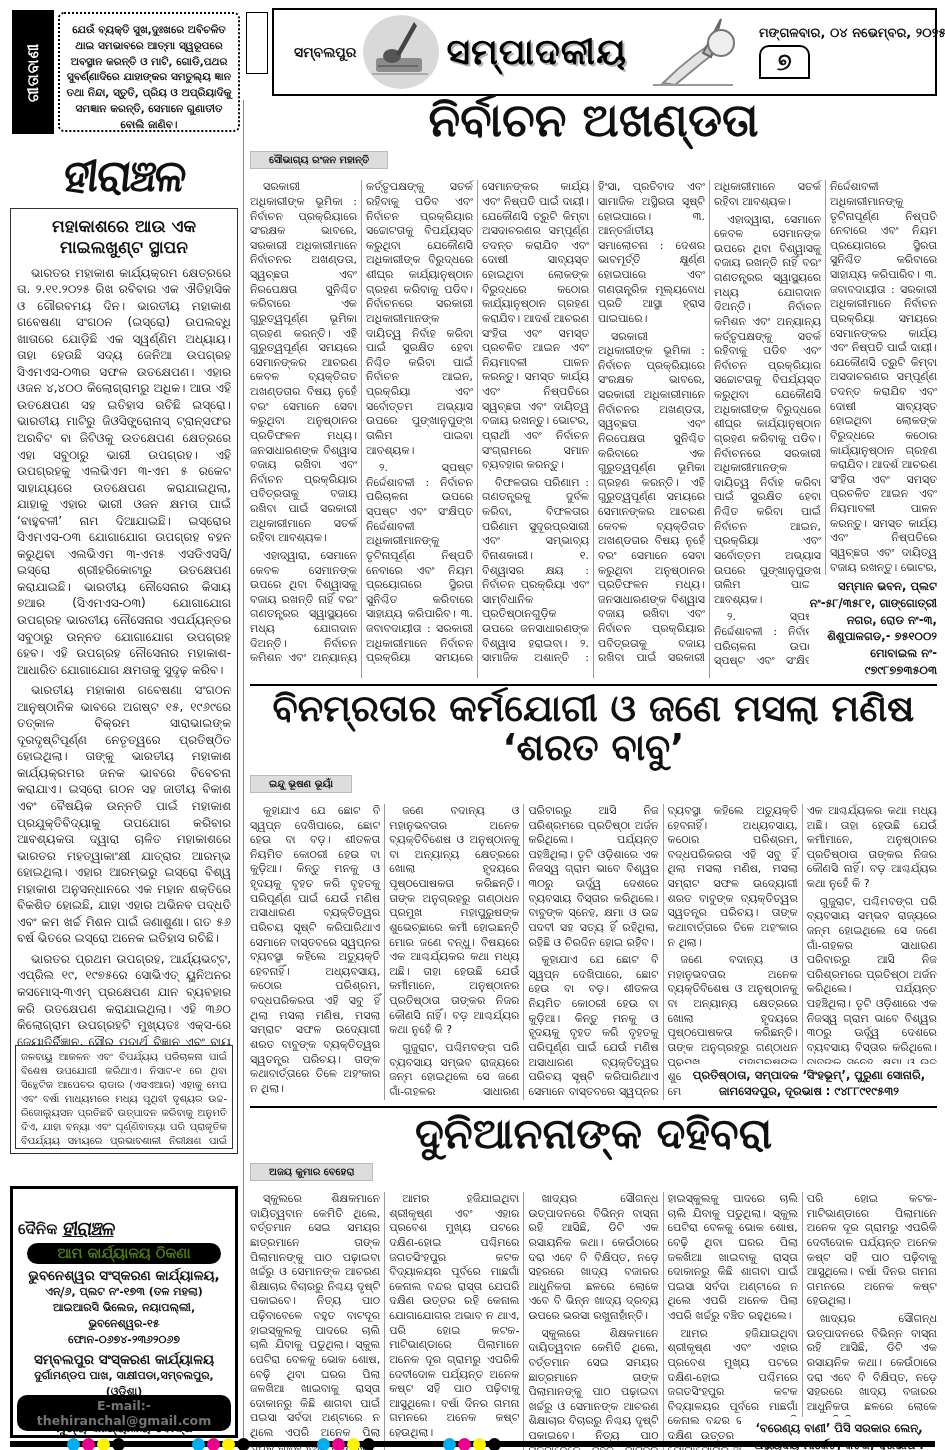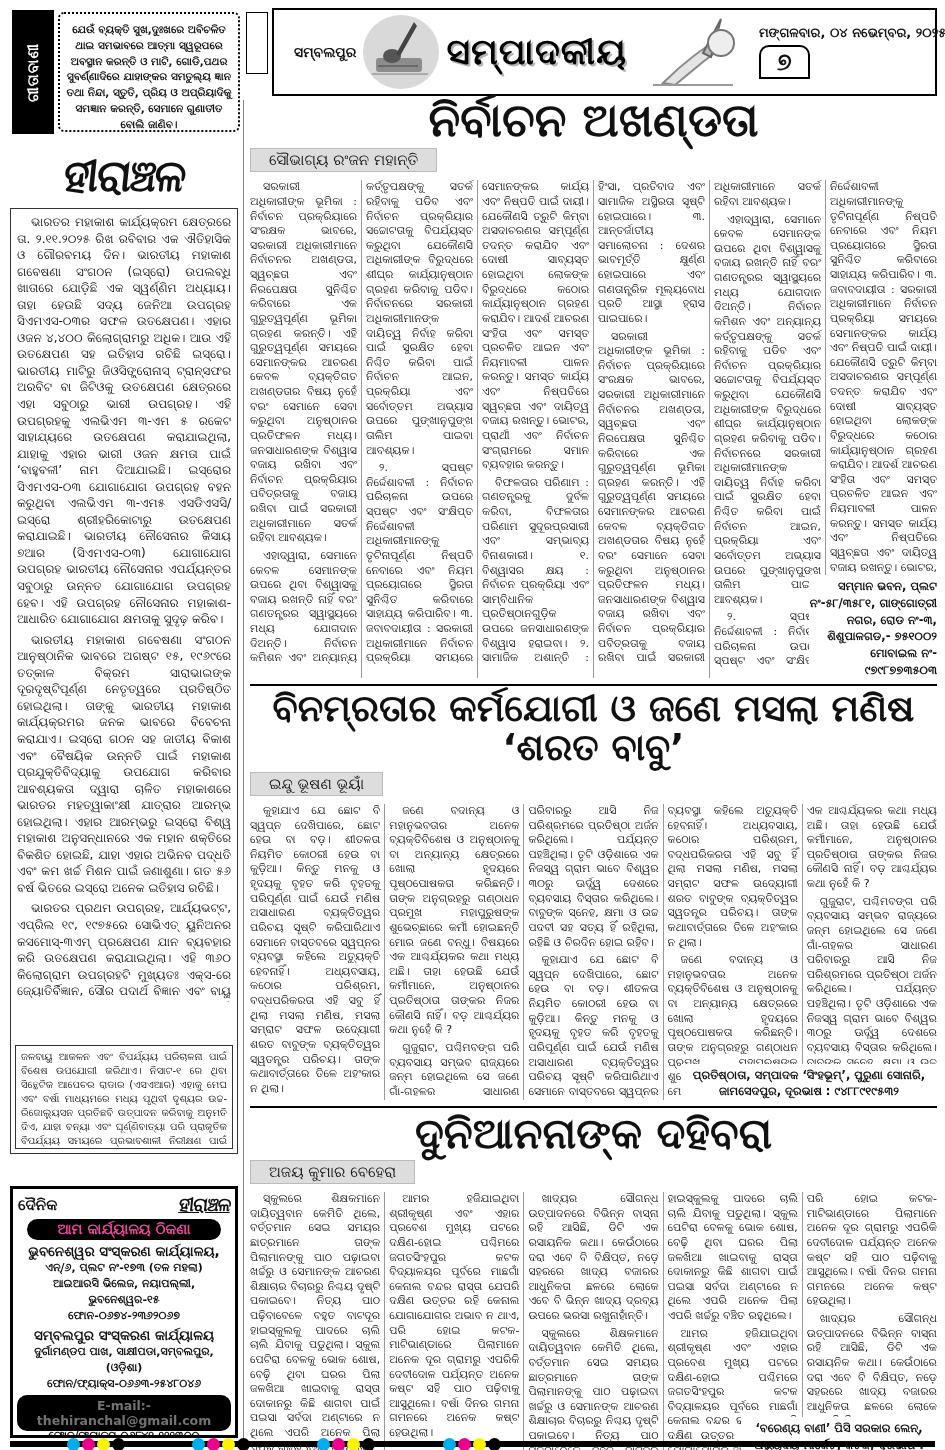--- a/index.html
+++ b/index.html
@@ -32,38 +32,38 @@
   .side-article{margin-top:4px;border:1px solid #333;padding:5px 6px;height:946px;overflow:hidden;position:relative;}
   .side-headline{font-size:17px;font-weight:bold;text-align:center;line-height:1.25;margin:2px 0 6px 0;}
   .side-body{font-size:12px;line-height:1.38;text-align:justify;height:788px;overflow:hidden;}
   .side-body p{margin:0 0 4px 0;text-indent:14px;}
   .side-boxnote{position:absolute;left:4px;right:4px;bottom:4px;border:1px solid #333;padding:4px 5px;
     font-size:10px;line-height:1.4;text-align:justify;height:104px;overflow:hidden;background:#fff;}
 
   
   .office{position:absolute;left:10px;top:1186px;width:228px;height:252px;border:3px solid #000;
     padding:4px 5px;text-align:center;overflow:hidden;background:#fff;}
-  .office-top{font-size:15px;font-weight:bold;display:flex;align-items:center;justify-content:space-between;gap:24px;}
+  .office-top{font-size:15px;font-weight:bold;display:flex;align-items:center;justify-content:flex-start;gap:6px;margin-top:24px;}
   .office-logo{font-size:19px;font-weight:bold;letter-spacing:-1px;transform:skewX(-6deg);text-decoration:underline;}
-  .office-title{background:#000;color:#ec4899;font-weight:bold;font-size:14.5px;border-radius:12px;
+  .office-title{background:#000;color:#4d7c0f;font-weight:bold;font-size:14.5px;border-radius:12px;
     padding:2px 4px;margin:3px 9px;}
   .office-sec-title{font-weight:bold;font-size:13.5px;margin-top:3px;}
   .office-line{font-size:11px;font-weight:bold;line-height:1.45;}
   .email-bar{position:absolute;left:4px;right:4px;bottom:4px;background:#000;color:#737373;border-radius:10px;
     font-size:12.5px;font-weight:bold;padding:3px 0;}
 
   
   .vrule{position:absolute;left:243px;top:100px;width:1px;height:1338px;background:#888;}
   .main{position:absolute;left:250px;top:96px;width:687px;}
   .art-headline{font-weight:bold;text-align:center;line-height:1.05;letter-spacing:0;}
   .h-ed{font-size:46px;margin:0 0 4px 0;}
   .h-a2{font-size:37px;margin:2px 0 4px 0;}
   .h-a3{font-size:42px;margin:2px 0 4px 0;}
   .byline-row{height:30px;margin:0 0 2px 0;}
-  .byline{display:inline-block;background:#ddd;border:1px solid #bbb;font-weight:normal;font-size:15px;
+  .byline{display:inline-block;background:#ddd;border:1px solid #bbb;font-weight:bold;font-size:10px;
     padding:2px 18px;}
   .cols{position:relative;text-align:justify;font-size:11px;line-height:1.33;overflow:hidden;
     column-gap:9px;column-rule:1px solid #999;column-fill:auto;}
   .cols p{margin:0 0 3px 0;text-indent:13px;}
   .cols-ed{columns:6;height:498px;}
   .cols-a2{columns:5;height:296px;}
   .cols-a3{columns:5;height:278px;}
   .sig{position:absolute;bottom:0;background:#fff;font-weight:bold;font-size:11.5px;line-height:1.45;padding-top:3px;}
   .sig-ed{right:0;width:128px;text-align:right;}
   .sig-a2{right:0;width:256px;text-align:center;}
@@ -111,20 +111,21 @@
     </svg>
     <div class="mast-right">
       <div class="mast-date">ମଙ୍ଗଳବାର, ୦୪ ନଭେମ୍ବର, ୨୦୨୫</div>
       <div class="pageno">୭</div>
     </div>
   </div>
 
   <div class="sidebar">
     <div class="logo-big">ହୀରାଞ୍ଚଳ</div>
     <div class="side-article">
+      <div class="side-headline">ମହାକାଶରେ ଆଉ ଏକ ମାଇଲଖୁଣ୍ଟ ସ୍ଥାପନ</div>
       <div class="side-body">
           <p>ଭାରତର ମହାକାଶ କାର୍ଯ୍ୟକ୍ରମ କ୍ଷେତ୍ରରେ ତା. ୨.୧୧.୨୦୨୫ ରିଖ ରବିବାର ଏକ ଐତିହାସିକ ଓ ଗୌରବମୟ ଦିନ। ଭାରତୀୟ ମହାକାଶ ଗବେଷଣା ସଂଗଠନ (ଇସ୍ରୋ) ଉପଲବ୍ଧି ଖାତାରେ ଯୋଡ଼ିଛି ଏକ ସ୍ୱର୍ଣ୍ଣିମ ଅଧ୍ୟାୟ। ତାହା ହେଉଛି ସଦ୍ୟ ଜେନିଆ ଉପଗ୍ରହ ସିଏମଏସ-୦୩ର ସଫଳ ଉତକ୍ଷେପଣ। ଏହାର ଓଜନ ୪,୪୦୦ କିଲୋଗ୍ରାମରୁ ଅଧିକ। ଆଉ ଏହି ଉତକ୍ଷେପଣ ସହ ଇତିହାସ ରଚିଛି ଇସ୍ରୋ। ଭାରତୀୟ ମାଟିରୁ ଜିଓସିଙ୍କ୍ରୋନାସ୍ ଟ୍ରାନ୍ସଫର ଅରବିଟ ବା ଜିଟିଓକୁ ଉତକ୍ଷେପଣ କ୍ଷେତ୍ରରେ ଏହା ସବୁଠାରୁ ଭାରୀ ଉପଗ୍ରହ। ଏହି ଉପଗ୍ରହକୁ ଏଲଭିଏମ ୩-ଏମ ୫ ରକେଟ ସାହାଯ୍ୟରେ ଉତକ୍ଷେପଣ କରାଯାଇଥିଲା, ଯାହାକୁ ଏହାର ଭାରୀ ଓଜନ କ୍ଷମତା ପାଇଁ ‘ବାହୁବଳୀ’ ନାମ ଦିଆଯାଇଛି। ଇସ୍ରୋର ସିଏମଏସ-୦୩ ଯୋଗାଯୋଗ ଉପଗ୍ରହ ବହନ କରୁଥିବା ଏଲଭିଏମ ୩-ଏମ୫ ଏସଡିଏସସି/ଇସ୍ରୋ ଶ୍ରୀହରିକୋଟାରୁ ଉତକ୍ଷେପଣ କରାଯାଇଛି। ଭାରତୀୟ ନୌସେନାର କିସାୟ ୭ଆର (ସିଏମଏସ-୦୩) ଯୋଗାଯୋଗ ଉପଗ୍ରହ ଭାରତୀୟ ନୌସେନାର ଏପର୍ଯ୍ୟନ୍ତର ସବୁଠାରୁ ଉନ୍ନତ ଯୋଗାଯୋଗ ଉପଗ୍ରହ ହେବ। ଏହି ଉପଗ୍ରହ ନୌସେନାର ମହାକାଶ-ଆଧାରିତ ଯୋଗାଯୋଗ କ୍ଷମତାକୁ ସୁଦୃଢ଼ କରିବ।</p>
           <p>ଭାରତୀୟ ମହାକାଶ ଗବେଷଣା ସଂଗଠନ ଆନୁଷ୍ଠାନିକ ଭାବରେ ଅଗଷ୍ଟ ୧୫, ୧୯୬୯ରେ ତତ୍କାଳ ବିକ୍ରମ ସାରାଭାଇଙ୍କ ଦୂରଦୃଷ୍ଟିପୂର୍ଣ୍ଣ ନେତୃତ୍ୱରେ ପ୍ରତିଷ୍ଠିତ ହୋଇଥିଲା। ତାଙ୍କୁ ଭାରତୀୟ ମହାକାଶ କାର୍ଯ୍ୟକ୍ରମର ଜନକ ଭାବରେ ବିବେଚନା କରାଯାଏ। ଇସ୍ରୋ ଗଠନ ସହ ଜାତୀୟ ବିକାଶ ଏବଂ ବୈଷୟିକ ଉନ୍ନତି ପାଇଁ ମହାକାଶ ପ୍ରଯୁକ୍ତିବିଦ୍ୟାକୁ ଉପଯୋଗ କରିବାର ଆବଶ୍ୟକତା ଦ୍ୱାରା ଚାଳିତ ମହାକାଶରେ ଭାରତର ମହତ୍ୱାକାଂକ୍ଷୀ ଯାତ୍ରାର ଆରମ୍ଭ ହୋଇଥିଲା। ଏହାର ଆରମ୍ଭରୁ ଇସ୍ରୋ ବିଶ୍ୱ ମହାକାଶ ଅନୁସନ୍ଧାନରେ ଏକ ମହାନ ଶକ୍ତିରେ ବିକଶିତ ହୋଇଛି, ଯାହା ଏହାର ଅଭିନବ ପଦ୍ଧତି ଏବଂ କମ ଖର୍ଚ୍ଚ ମିଶନ ପାଇଁ ଜଣାଶୁଣା। ଗତ ୫୬ ବର୍ଷ ଭିତରେ ଇସ୍ରୋ ଅନେକ ଇତିହାସ ରଚିଛି।</p>
           <p>ଭାରତର ପ୍ରଥମ ଉପଗ୍ରହ, ଆର୍ଯ୍ୟଭଟ୍ଟ, ଏପ୍ରିଲ ୧୯, ୧୯୭୫ରେ ସୋଭିଏତ୍ ୟୁନିଅନର କସମୋସ୍-୩ଏମ୍ ପ୍ରକ୍ଷେପଣ ଯାନ ବ୍ୟବହାର କରି ଉତକ୍ଷେପଣ କରାଯାଇଥିଲା। ଏହି ୩୬୦ କିଲୋଗ୍ରାମ ଉପଗ୍ରହଟି ମୁଖ୍ୟତଃ ଏକ୍ସ-ରେ ଜ୍ୟୋତିର୍ବିଜ୍ଞାନ, ସୌର ପଦାର୍ଥ ବିଜ୍ଞାନ ଏବଂ ବାୟୁ ବିଜ୍ଞାନରେ ବୈଷୟିକ ପରୀକ୍ଷଣ କରିବା ପାଇଁ ଡିଜାଇନ୍ କରାଯାଇଥିଲା। ଆର୍ଯ୍ୟଭଟ୍ଟ କକ୍ଷପଥରେ ପହଞ୍ଚିବା ପରେ କିଛି ସମୟ ପରେ ଯାନ୍ତ୍ରିକ ସମସ୍ୟାର ସମ୍ମୁଖୀନ ହୋଇଥିଲା, ଯାହା ଫଳରେ ଜାହାଜରେ ଟେଲିମେଟ୍ରି ତଥ୍ୟ ହରାଇବାକୁ ପଡିଥିଲା। ଏହା ଇସ୍ରୋ ପାଇଁ ଏକ ଗୁରୁତ୍ୱପୂର୍ଣ୍ଣ ସଫଳତା ଥିଲା। ଏହି ମିଶନ ଭାରତର ମହାକାଶ ଯାତ୍ରାର ଆରମ୍ଭ କରିଥିଲା, ଯାହା ଉପଗ୍ରହ ଡିଜାଇନ, ନିର୍ମାଣ ଏବଂ କାର୍ଯ୍ୟରେ ମୂଲ୍ୟବାନ ଶିକ୍ଷା ପ୍ରଦାନ କରିଥିଲା, ଯାହା ଭବିଷ୍ୟତ ମିଶନ ପାଇଁ ପଥ ପ୍ରଶସ୍ତ କରିଥିଲା। ୧୮ ଜୁଲାଇ, ୧୯୮୦ ରେ ଉତକ୍ଷେପଣ କରାଯାଇଥିବା ସାଟେଲାଇଟ୍ ପ୍ରକ୍ଷେପଣ ଯାନ-୩ (ଏସଏଲଭି-୩) ଭାରତର ପ୍ରଥମ ସ୍ୱଦେଶୀ ଉପଗ୍ରହ ପ୍ରକ୍ଷେପଣ ଯାନ ଥିଲା।</p>
         </div>
       <div class="side-boxnote">ଜଳବାୟୁ ଆକଳନ ଏବଂ ବିପର୍ଯ୍ୟୟ ପରିଚାଳନା ପାଇଁ ବିଶେଷ ଉପଯୋଗୀ କରିଥାଏ। ନିସାଟ-୧ ରେ ଥିବା ସିନ୍ଥେଟିକ ଆପେଚର ରାଡାର (ଏସଏଆର) ଏହାକୁ ମେଘ ଏବଂ ବର୍ଷା ମାଧ୍ୟମରେ ମଧ୍ୟ ପୃଥିବୀ ଦୃଶ୍ୟର ଉଚ୍ଚ-ରିଜୋଲ୍ୟୁସନ ପ୍ରତିଛବି ଉତ୍ପାଦନ କରିବାକୁ ଅନୁମତି ଦିଏ, ଯାହା ବନ୍ୟା ଏବଂ ଘୂର୍ଣ୍ଣିବାତ୍ୟା ପରି ପ୍ରାକୃତିକ ବିପର୍ଯ୍ୟୟ ସମୟରେ ପ୍ରଭାବଶାଳୀ ନିରୀକ୍ଷଣ ପାଇଁ ଗୁରୁତ୍ୱପୂର୍ଣ୍ଣ। ନିସାଟ-୧ ଭାରତର ଦୂରଦର୍ଶୀ କ୍ଷମତାକୁ ଉଲ୍ଲେଖନୀୟ ଭାବରେ ବୃଦ୍ଧି କରିଛି, ଯାହା ନାଗରିକ ଏବଂ ରଣନୀତିକ ପ୍ରୟୋଗ ପାଇଁ ଗୁରୁତ୍ୱପୂର୍ଣ୍ଣ ତଥ୍ୟ ପ୍ରଦାନ କରେ।</div>
     </div>
   </div>
 
   <div class="office">

